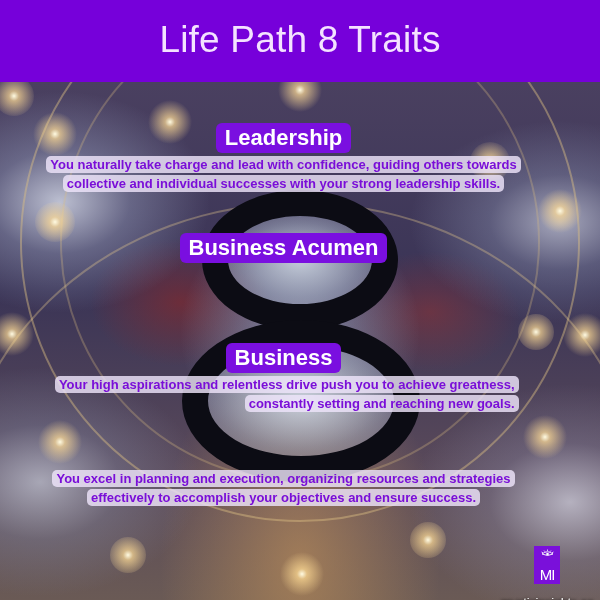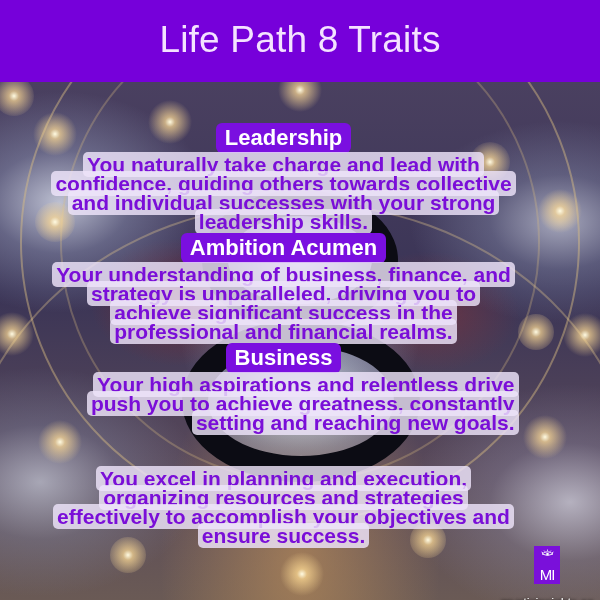--- a/index.html
+++ b/index.html
@@ -49,21 +49,21 @@
   }
   .trait-title {
     display: inline-block;
     background: #7A0FE0;
     color: #FFFFFF; font-weight: bold;
     font-size: 22px; line-height: 30px; height: 30px;
     padding: 0 9px; border-radius: 6px;
   }
   .trait-desc {
     margin: 2px auto 0; width: 496px; text-align: center;
-    font-size: 21px; line-height: 19px; font-weight: bold;
+    font-size: 13px; line-height: 19px; font-weight: bold;
   }
   .trait-desc span {
     background: rgba(238,228,250,0.82);
     color: #7A0ED8;
     padding: 1px 4px;
     border-radius: 5px;
     -webkit-box-decoration-break: clone;
     box-decoration-break: clone;
   }
 
@@ -117,22 +117,21 @@
   <div class="glow" style="left:410px;top:440px;width:36px;height:36px;"></div>
   <div class="glow" style="left:-6px;top:-6px;width:40px;height:40px;"></div>
 </div>
 
 <section class="trait" style="top:123px;">
   <h2 class="trait-title">Leadership</h2>
   <p class="trait-desc"><span>You naturally take charge and lead with confidence, guiding others towards collective and individual successes with your strong leadership skills.</span></p>
 </section>
 
 <section class="trait" style="top:233px;">
-  <h2 class="trait-title">Ambition Acumen</h2>
-  <p class="trait-desc" style="width:470px;"><span>Your understanding of business, finance, and strategy is unparalleled, driving you to achieve significant success in the professional and financial realms.</span></p>
+  <h2 class="trait-title">Business Acumen</h2>
 </section>
 
 <section class="trait" style="top:343px;">
   <h2 class="trait-title">Business</h2>
   <p class="trait-desc" style="width:470px;text-align:right;"><span>Your high aspirations and relentless drive push you to achieve greatness, constantly setting and reaching new goals.</span></p>
 </section>
 
 <section class="trait" style="top:453px;">
   <p class="trait-desc" style="width:470px;margin-top:16px;"><span>You excel in planning and execution, organizing resources and strategies effectively to accomplish your objectives and ensure success.</span></p>
 </section>

